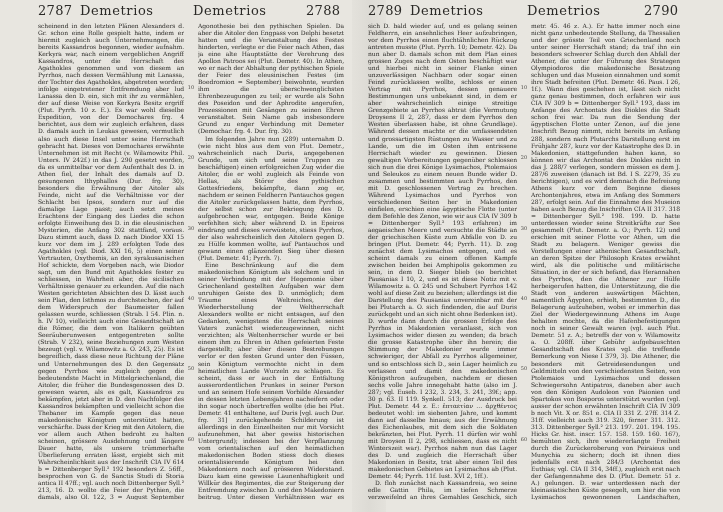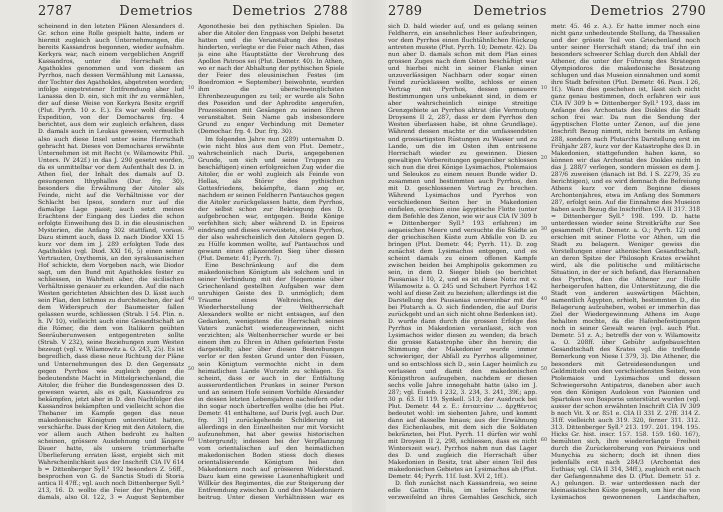--- a/index.html
+++ b/index.html
@@ -4,28 +4,28 @@
 <style>
   html,body{margin:0;padding:0;background:#c9c7c1;}
   .canvas{
     position:relative;width:723px;height:512px;overflow:hidden;
     background:#e8e6e0;
     font-family:"DejaVu Serif","Liberation Serif",serif;
     color:#2b2a27;
   }
   .page{position:absolute;top:5px;height:500px;background:transparent;}
   .page-left{left:38px;width:310px;}
-  .page-right{left:388px;width:318px;}
+  .page-right{left:368px;width:318px;}
   .page-header{
     display:flex;align-items:baseline;height:12px;
     font-size:13px;line-height:12px;
   }
   .page-header .colnum{width:42px;flex:0 0 auto;letter-spacing:0.3px;}
-  .page-header .colnum.right{text-align:right;}
-  .page-header .title{flex:1 1 0;text-align:right;letter-spacing:0.6px;}
+  .page-header .colnum.right{text-align:left;}
+  .page-header .title{flex:1 1 0;text-align:left;letter-spacing:0.6px;}
   .page-body{
     position:absolute;top:17px;left:0;right:0;height:478px;
     display:flex;
   }
   .col{
     flex:0 0 auto;height:478px;overflow:hidden;
     font-size:6px;line-height:7.03px;
     text-align:justify;
     letter-spacing:-0.05px;
   }

